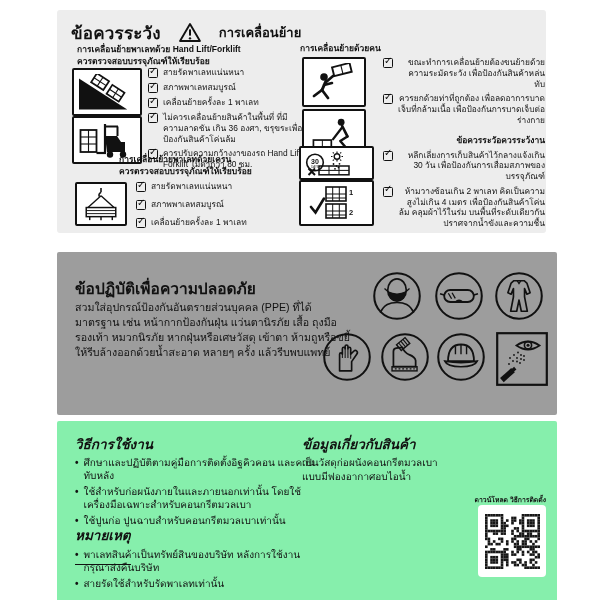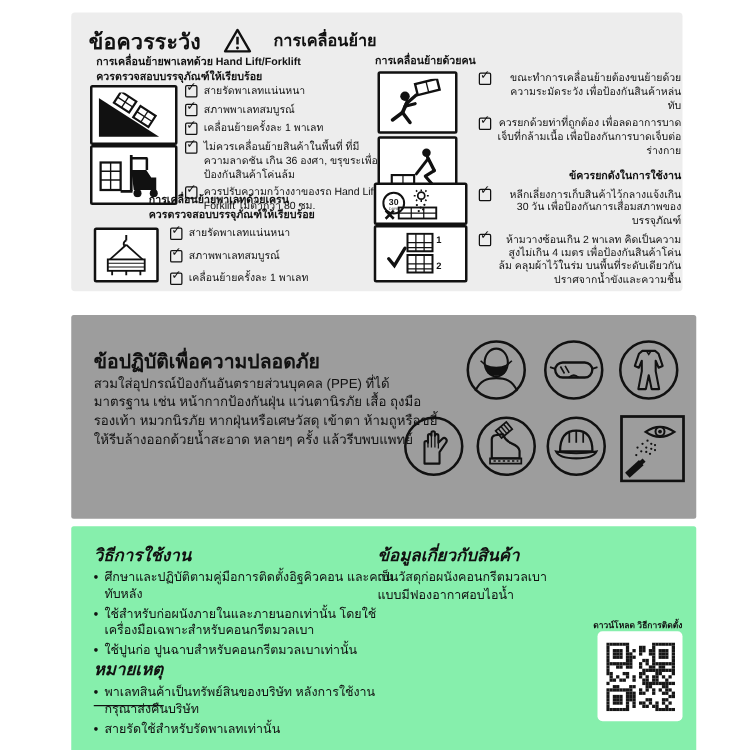--- a/index.html
+++ b/index.html
@@ -217,21 +217,21 @@
 
     <div class="abs chkcol" style="left:326px;top:47px;gap:4px;text-align:right;">
       <div class="chkrow">
         <span class="chk"></span>
         <span class="chktxt" style="width:147px;">ขณะทำการเคลื่อนย้ายต้องขนย้ายด้วยความระมัดระวัง เพื่อป้องกันสินค้าหล่นทับ</span>
       </div>
       <div class="chkrow">
         <span class="chk"></span>
         <span class="chktxt" style="width:147px;">ควรยกด้วยท่าที่ถูกต้อง เพื่อลดอาการบาดเจ็บที่กล้ามเนื้อ เพื่อป้องกันการบาดเจ็บต่อร่างกาย</span>
       </div>
-      <div class="subhead" style="margin-top:5px;">ข้ควรยกดังในการใช้งาน</div>
+      <div class="subhead" style="margin-top:5px;">ข้อควรระวัอควรระว้งาน</div>
       <div class="chkrow">
         <span class="chk"></span>
         <span class="chktxt" style="width:147px;">หลีกเลี่ยงการเก็บสินค้าไว้กลางแจ้งเกิน 30 วัน เพื่อป้องกันการเสื่อมสภาพของบรรจุภัณฑ์</span>
       </div>
       <div class="chkrow">
         <span class="chk"></span>
         <span class="chktxt" style="width:147px;">ห้ามวางซ้อนเกิน 2 พาเลท คิดเป็นความสูงไม่เกิน 4 เมตร เพื่อป้องกันสินค้าโค่นล้ม คลุมผ้าไว้ในร่ม บนพื้นที่ระดับเดียวกัน ปราศจากน้ำขังและความชื้น</span>
       </div>
     </div>
   </div>

